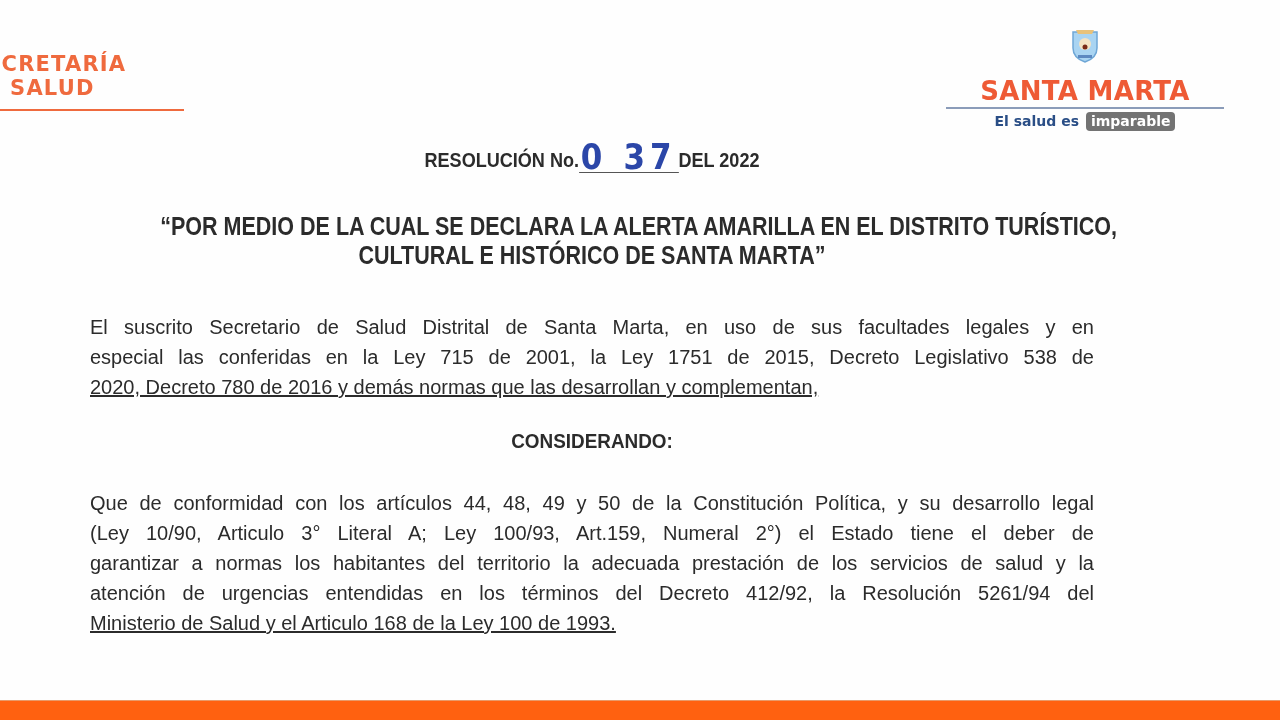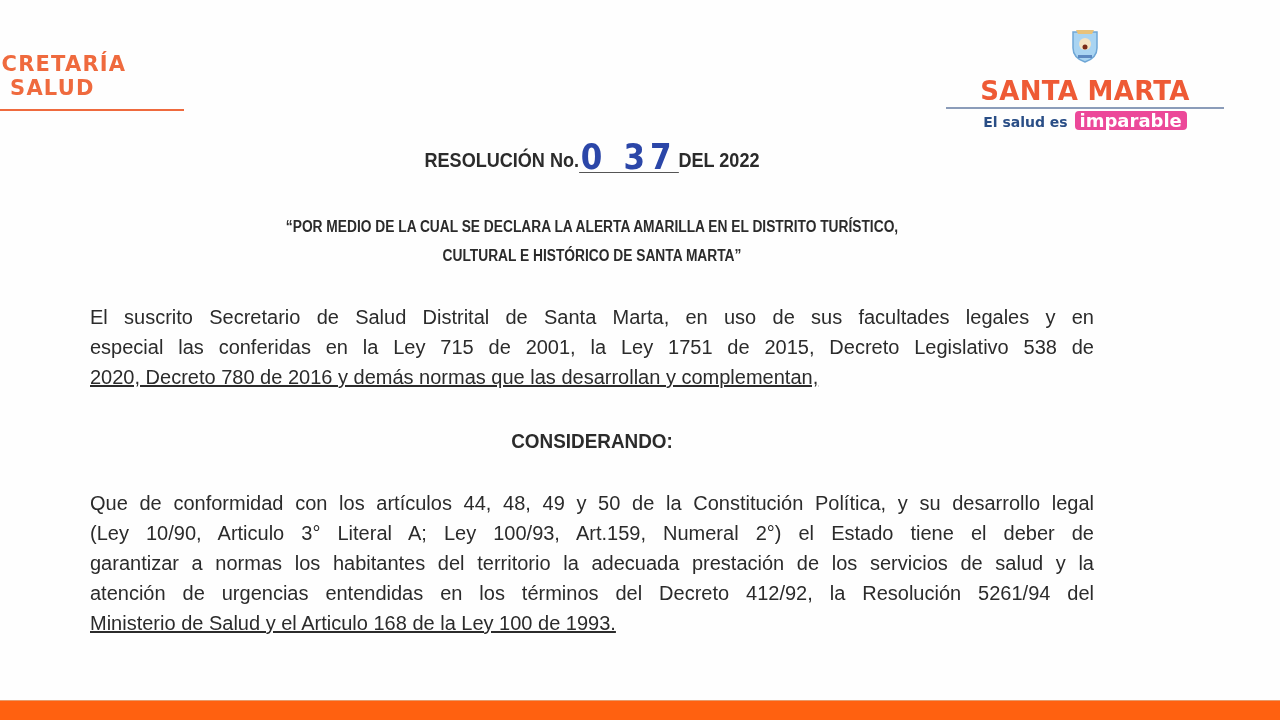--- a/index.html
+++ b/index.html
@@ -71,26 +71,26 @@
     .tagline {
       font-family: "DejaVu Sans", sans-serif;
       font-weight: bold;
       color: #2a4e86;
       font-size: 14px;
       line-height: 20px;
       white-space: nowrap;
     }
     .tagline .pill {
       display: inline-block;
-      background: #ec4899;
+      background: #737373;
       color: #ffffff;
       border-radius: 4px;
       padding: 0 5px;
       margin-left: 2px;
-      font-size: 18px;
+      font-size: 14px;
       line-height: 19px;
     }
     .resolution {
       position: absolute;
       left: 90px;
       top: 142px;
       width: 1004px;
       text-align: center;
       font-family: "Liberation Sans", sans-serif;
       font-weight: bold;
@@ -113,21 +113,21 @@
       vertical-align: -2px;
     }
     .title-block {
       position: absolute;
       left: 90px;
       top: 212px;
       width: 1004px;
       text-align: center;
       font-family: "Liberation Sans", sans-serif;
       font-weight: bold;
-      font-size: 16px;
+      font-size: 25px;
       line-height: 29px;
       color: #2b2b2b;
     }
     .title-block .t-line {
       display: block;
       white-space: nowrap;
       transform: scaleX(0.86);
       transform-origin: center;
     }
     .para {
@@ -143,21 +143,21 @@
       display: block;
       white-space: nowrap;
       text-align: justify;
       text-align-last: justify;
       transform: scaleX(1);
     }
     .para .p-line.last {
       text-align-last: left;
       text-decoration: underline;
     }
-    .para1 { top: 302px; }
+    .para1 { top: 312px; }
     .para2 { top: 488px; }
     .considering {
       position: absolute;
       left: 90px;
       top: 429px;
       width: 1004px;
       text-align: center;
       font-family: "Liberation Sans", sans-serif;
       font-weight: bold;
       font-size: 21px;

